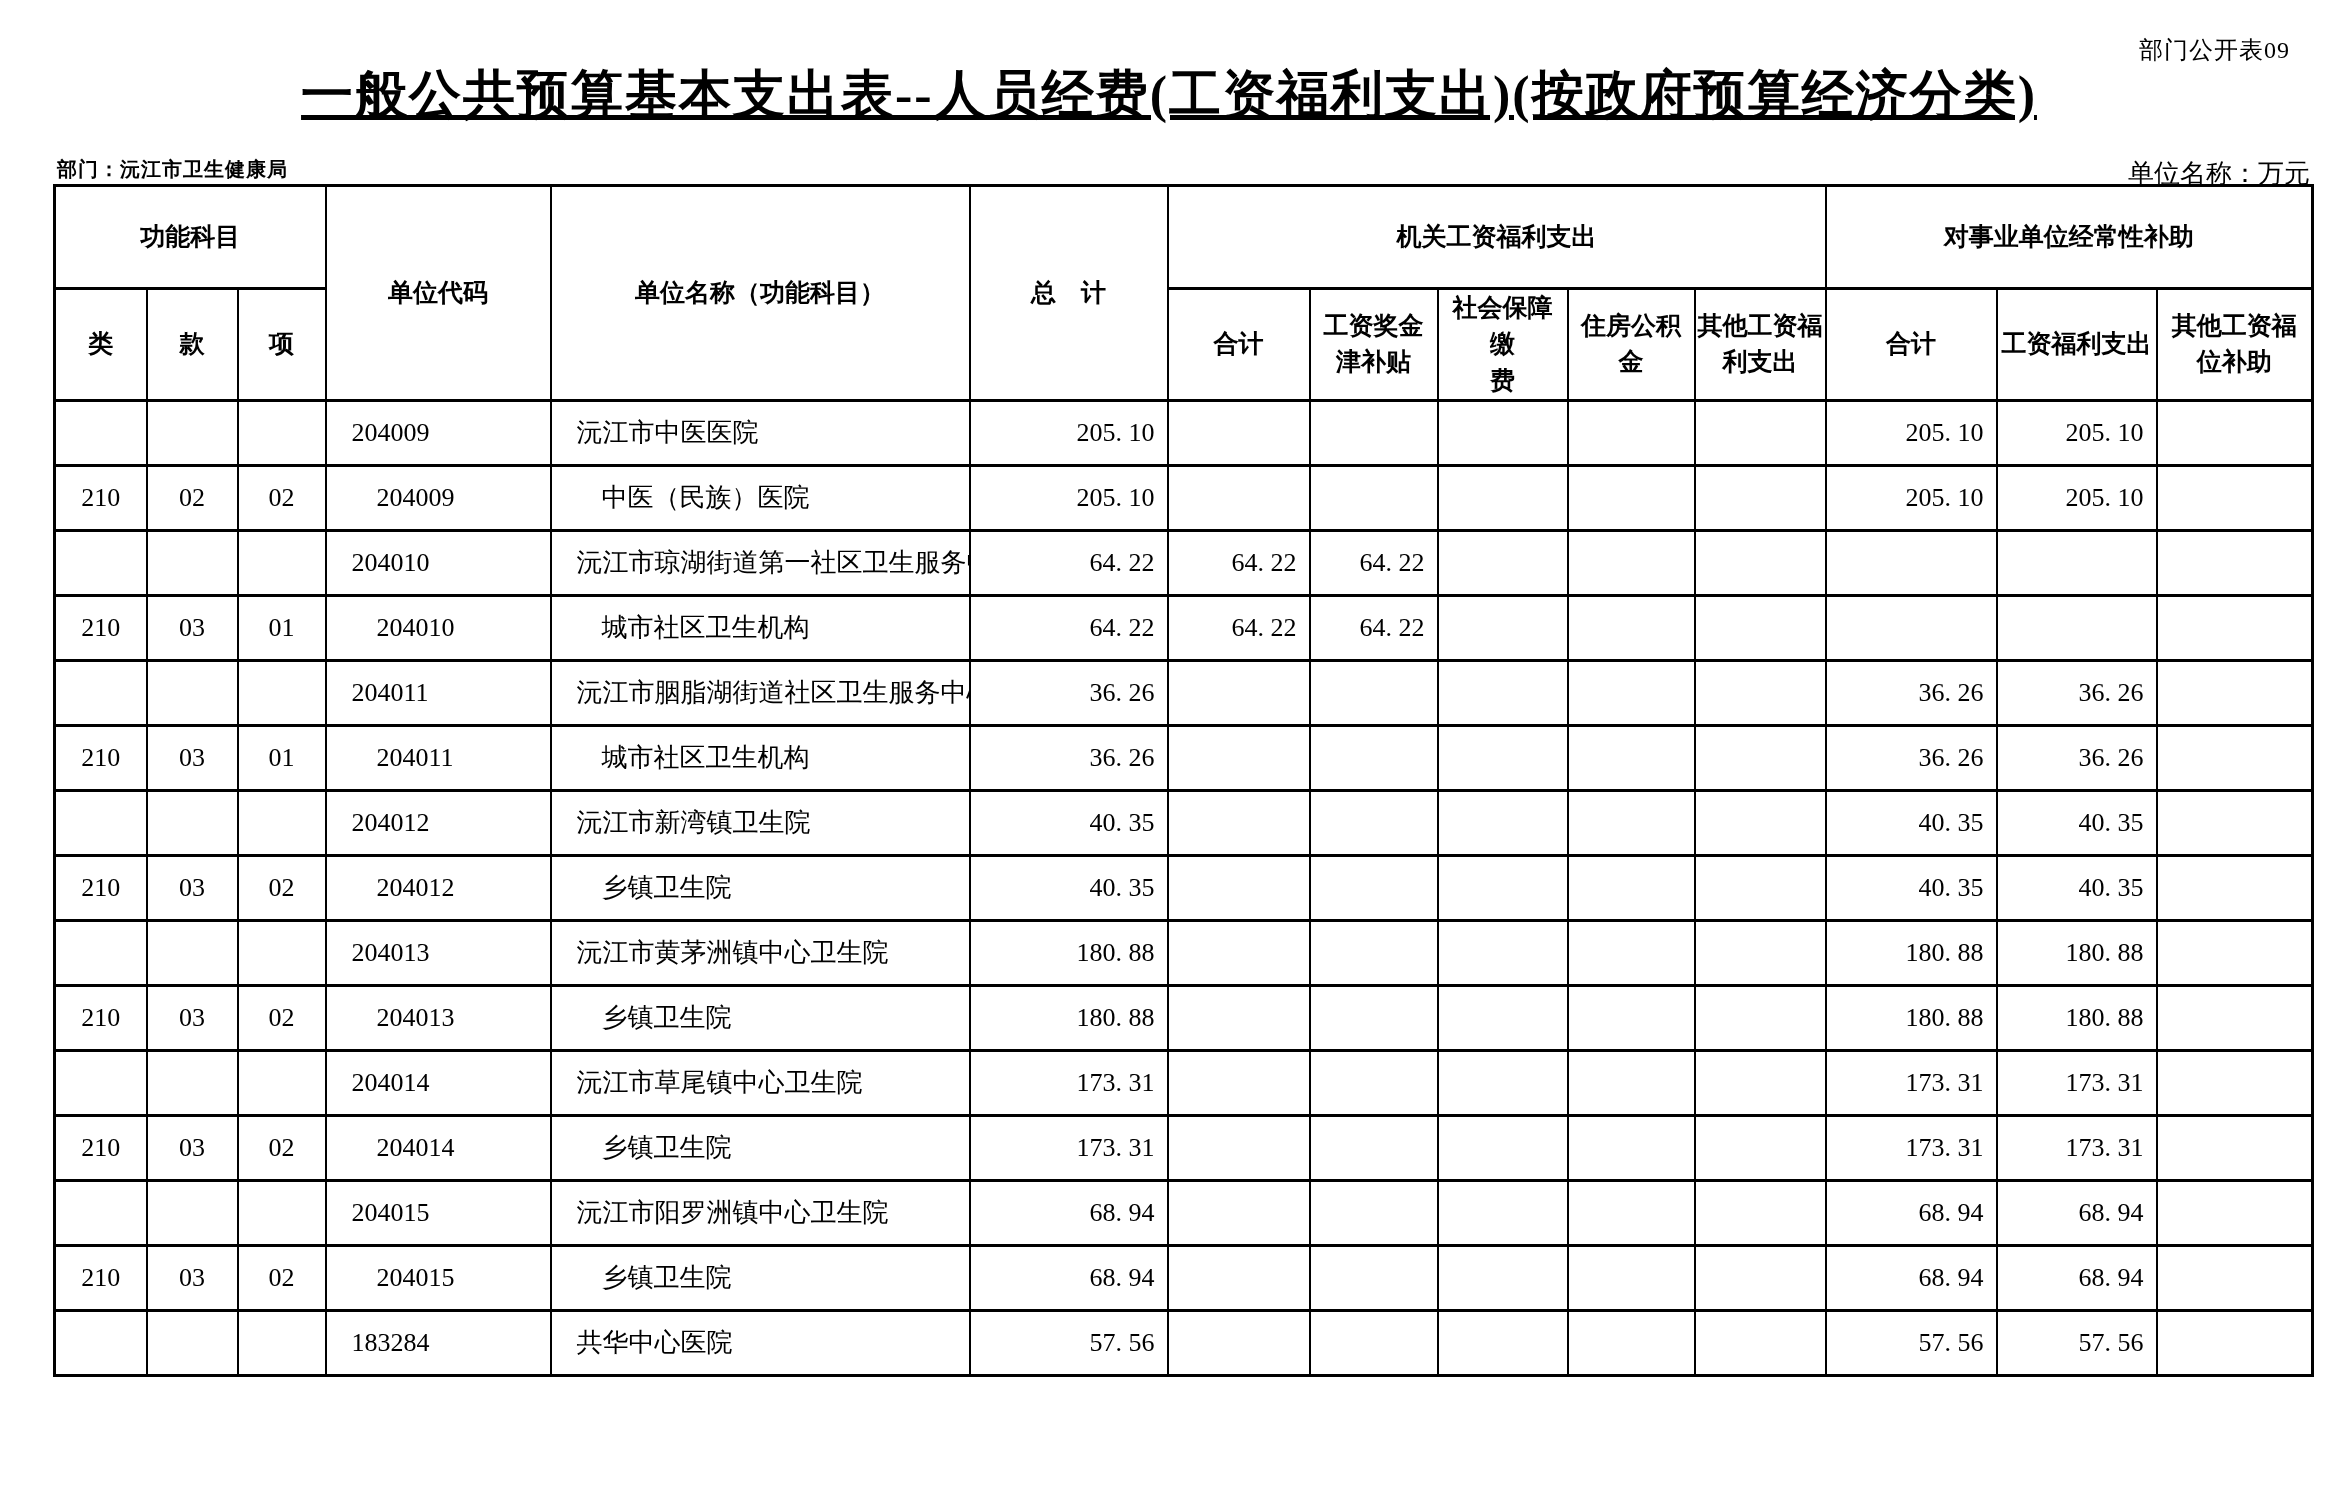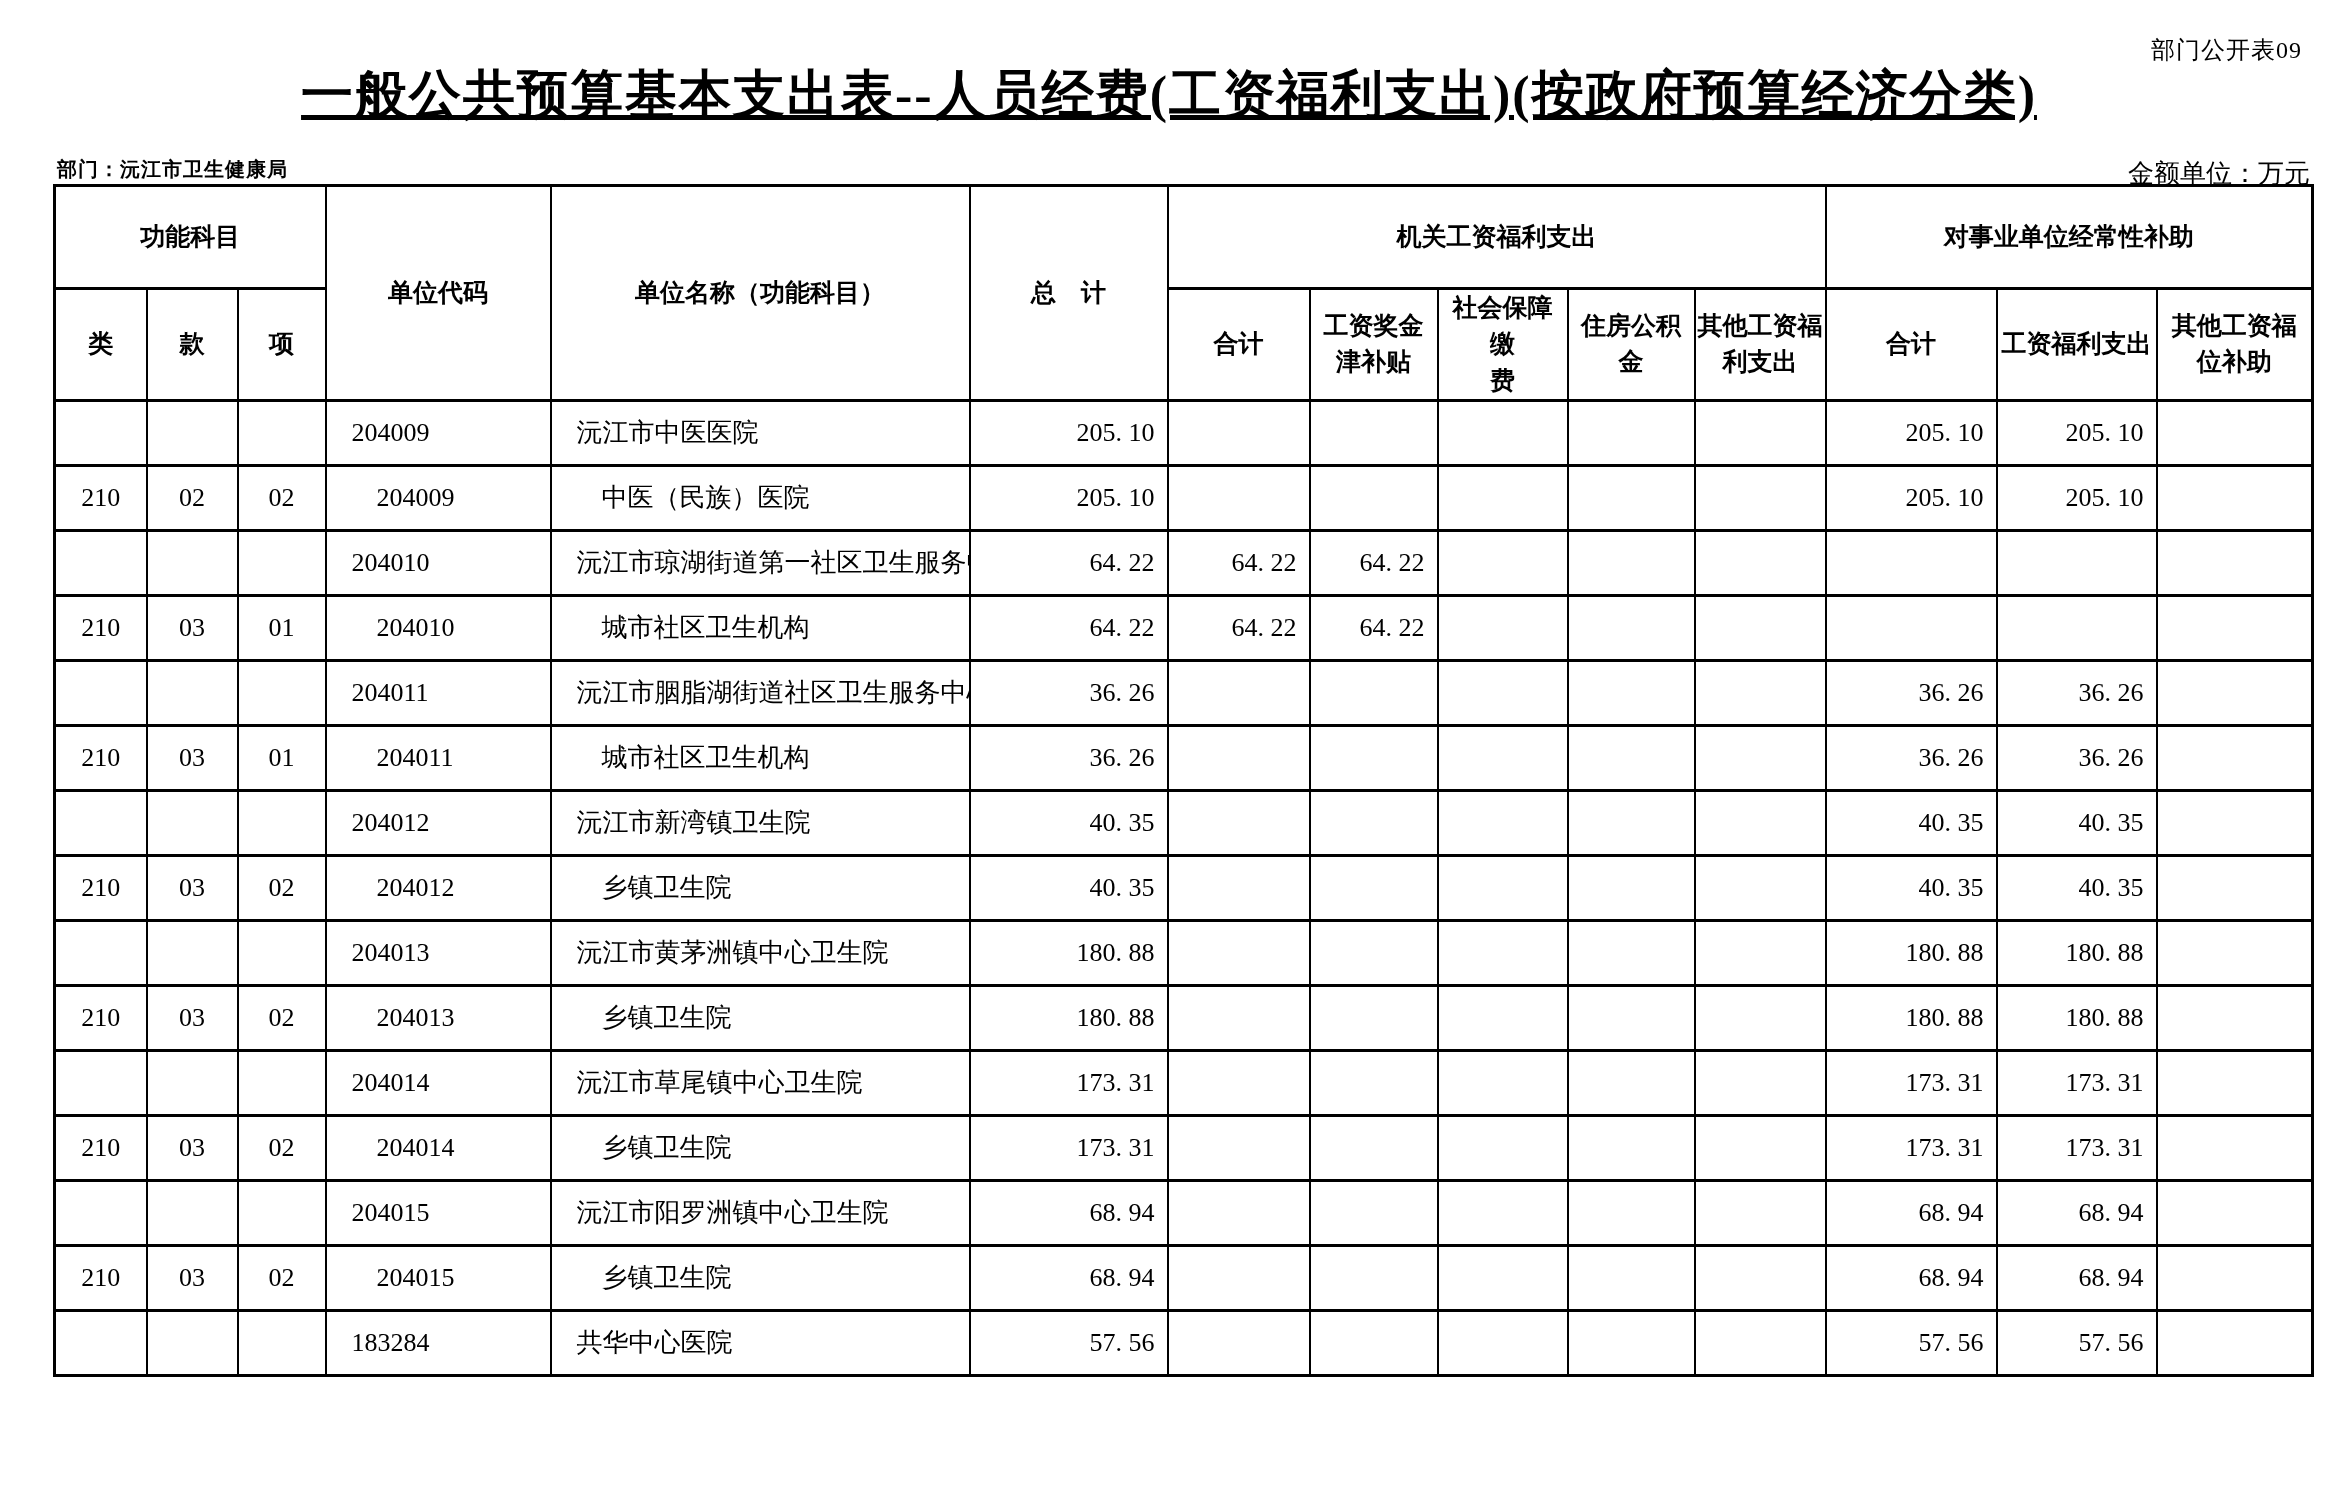--- a/index.html
+++ b/index.html
@@ -5,21 +5,21 @@
   * { margin: 0; padding: 0; box-sizing: border-box; }
   html, body { background: #ffffff; }
   body {
     width: 2338px; height: 1488px;
     position: relative;
     font-family: "Liberation Serif", "DejaVu Serif", serif;
     color: #000;
     overflow: hidden;
   }
   .form-no {
-    position: absolute; top: 34px; right: 36px;
+    position: absolute; top: 34px; right: 48px;
     font-size: 24px; letter-spacing: 1px;
   }
   .title {
     position: absolute; top: 60px; left: 0; width: 100%;
     text-align: center;
     font-size: 52px; font-weight: bold; letter-spacing: 2px;
     white-space: nowrap;
     text-decoration: underline;
   }
   .dept {
@@ -61,21 +61,21 @@
   td.c-left   { text-align: left; padding-left: 25px; }
   td.c-left.indent { padding-left: 50px; }
   td.c-num    { text-align: right; padding-right: 12px; }
 </style>
 </head>
 <body>
 
 <div class="form-no">部门公开表09</div>
 <div class="title">一般公共预算基本支出表--人员经费(工资福利支出)(按政府预算经济分类)</div>
 <div class="dept">部门：沅江市卫生健康局</div>
-<div class="unit-note">金额单位：万元</div>
+<div class="unit-note">单位名称：万元</div>
 
 <table class="budget">
   <colgroup>
     <col style="width:92px">
       <col style="width:91px">
       <col style="width:88px">
     <col style="width:225px">
       <col style="width:419px">
       <col style="width:198px">
     <col style="width:142px">

